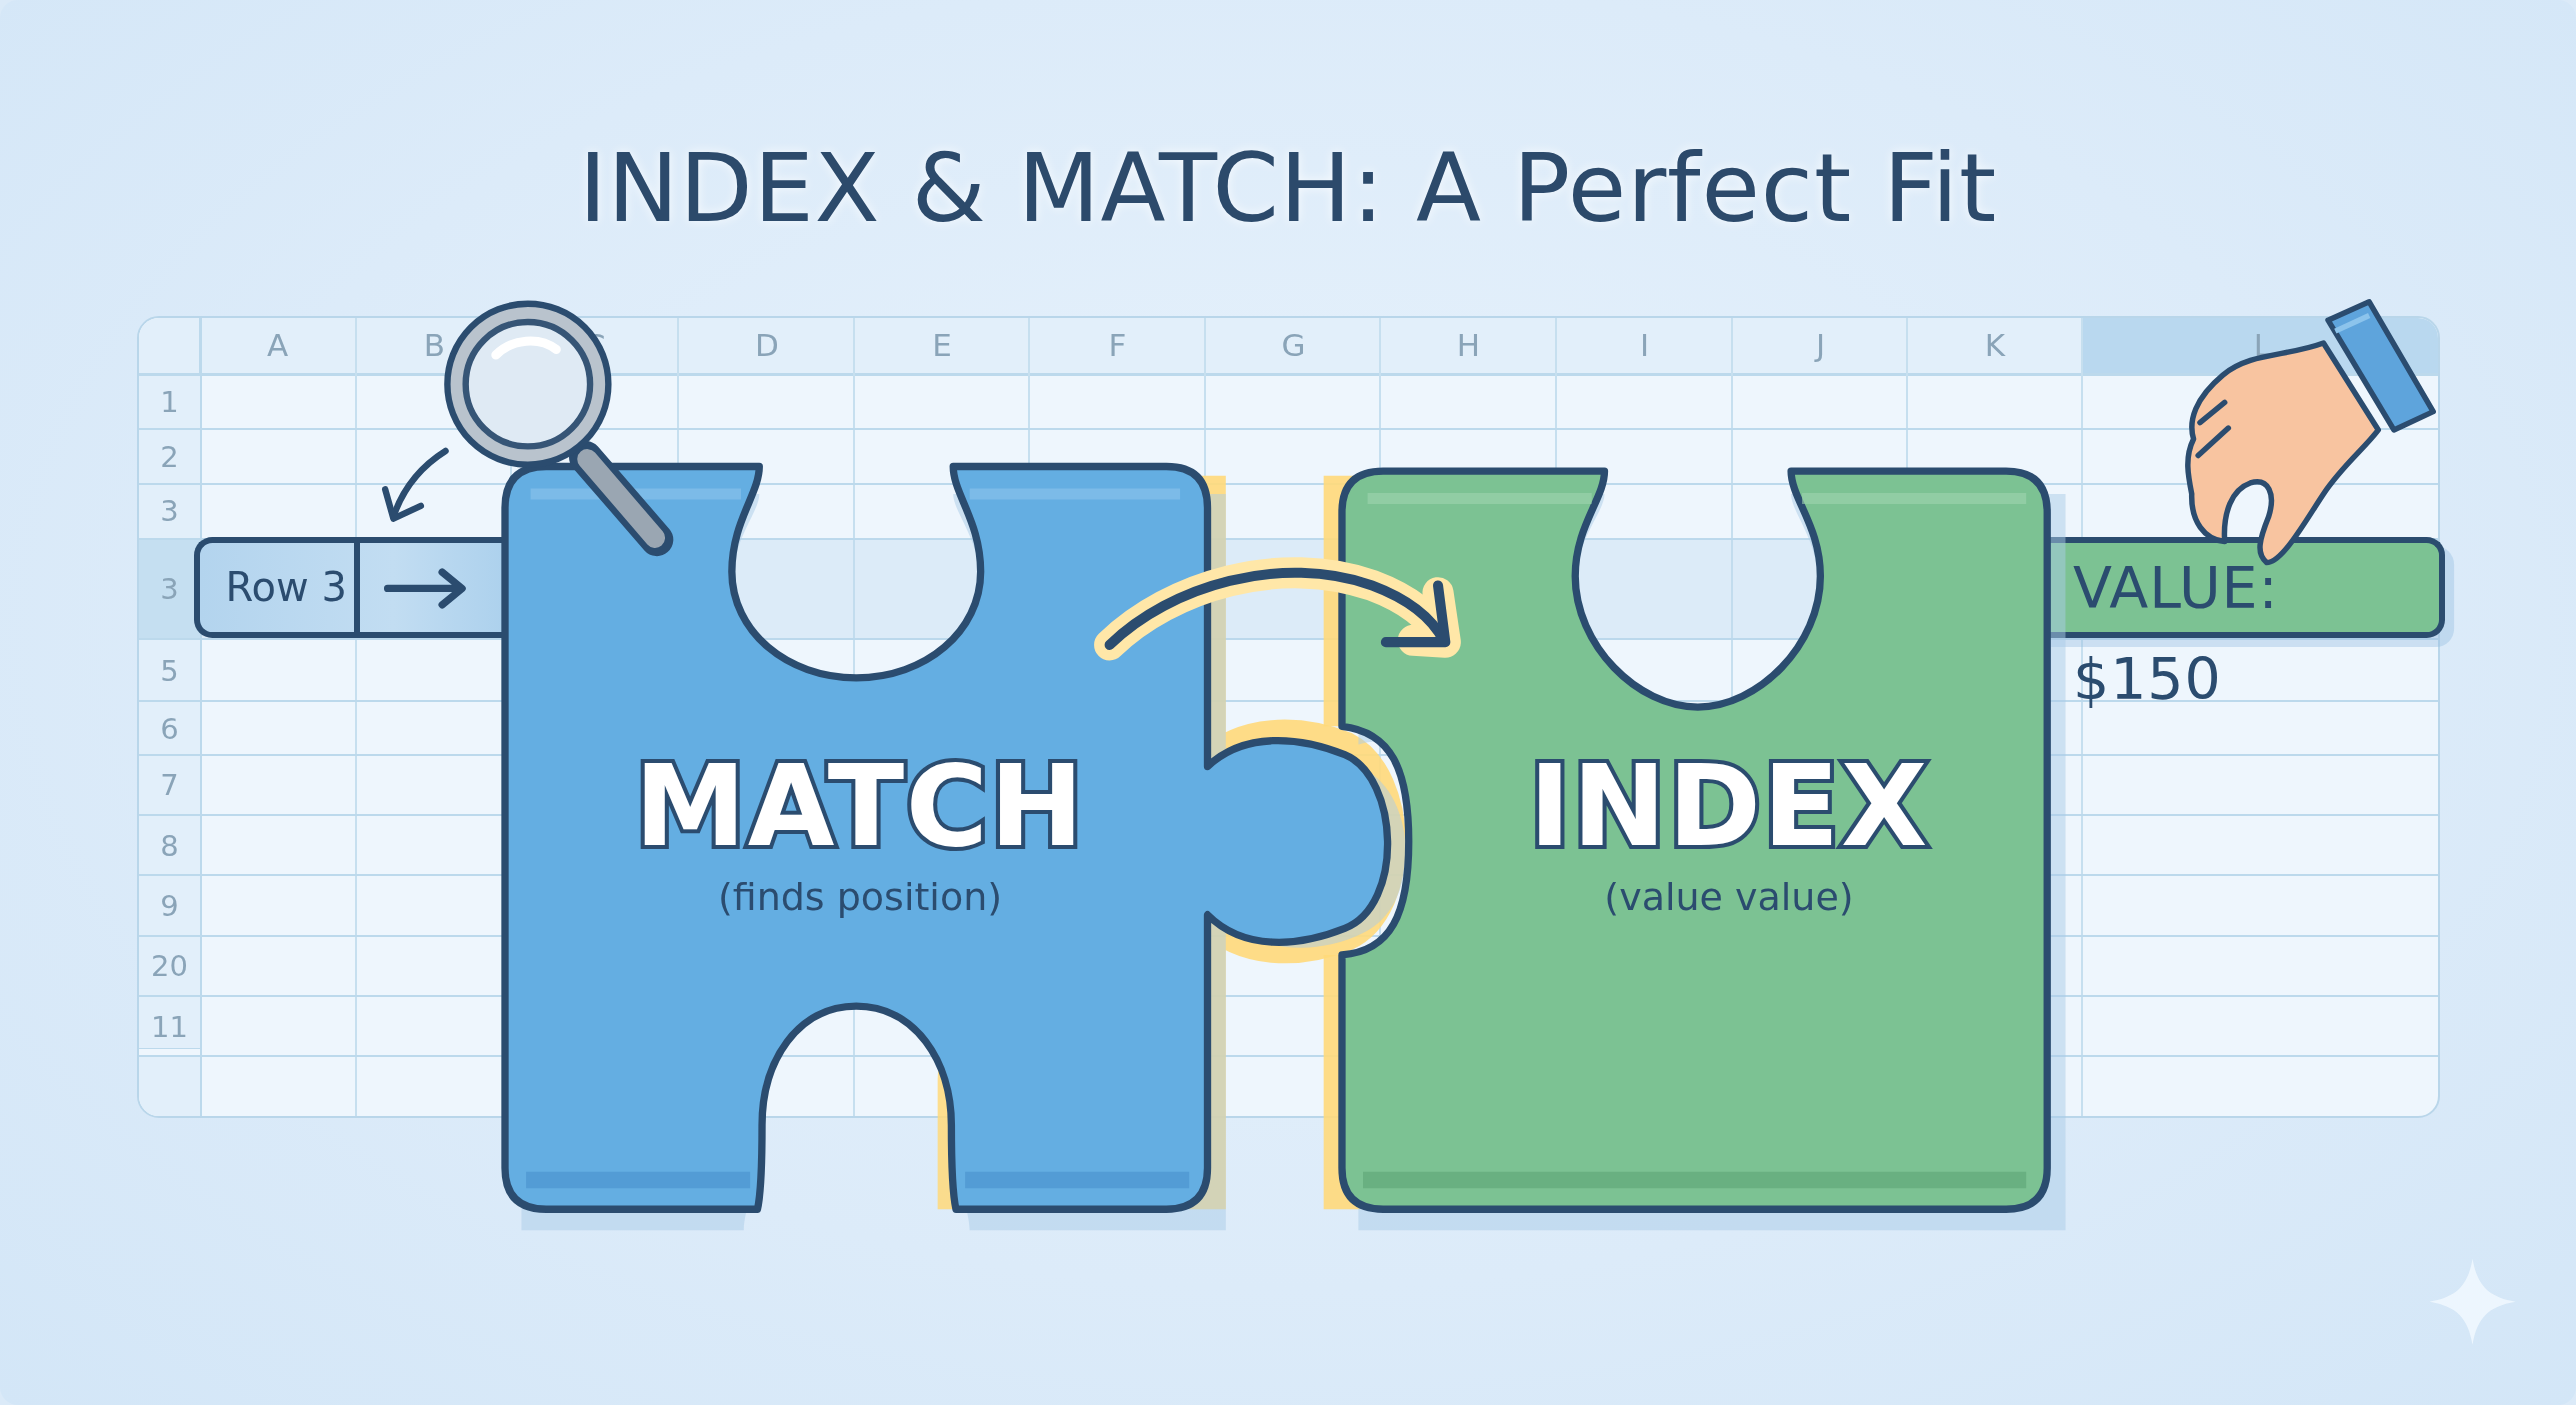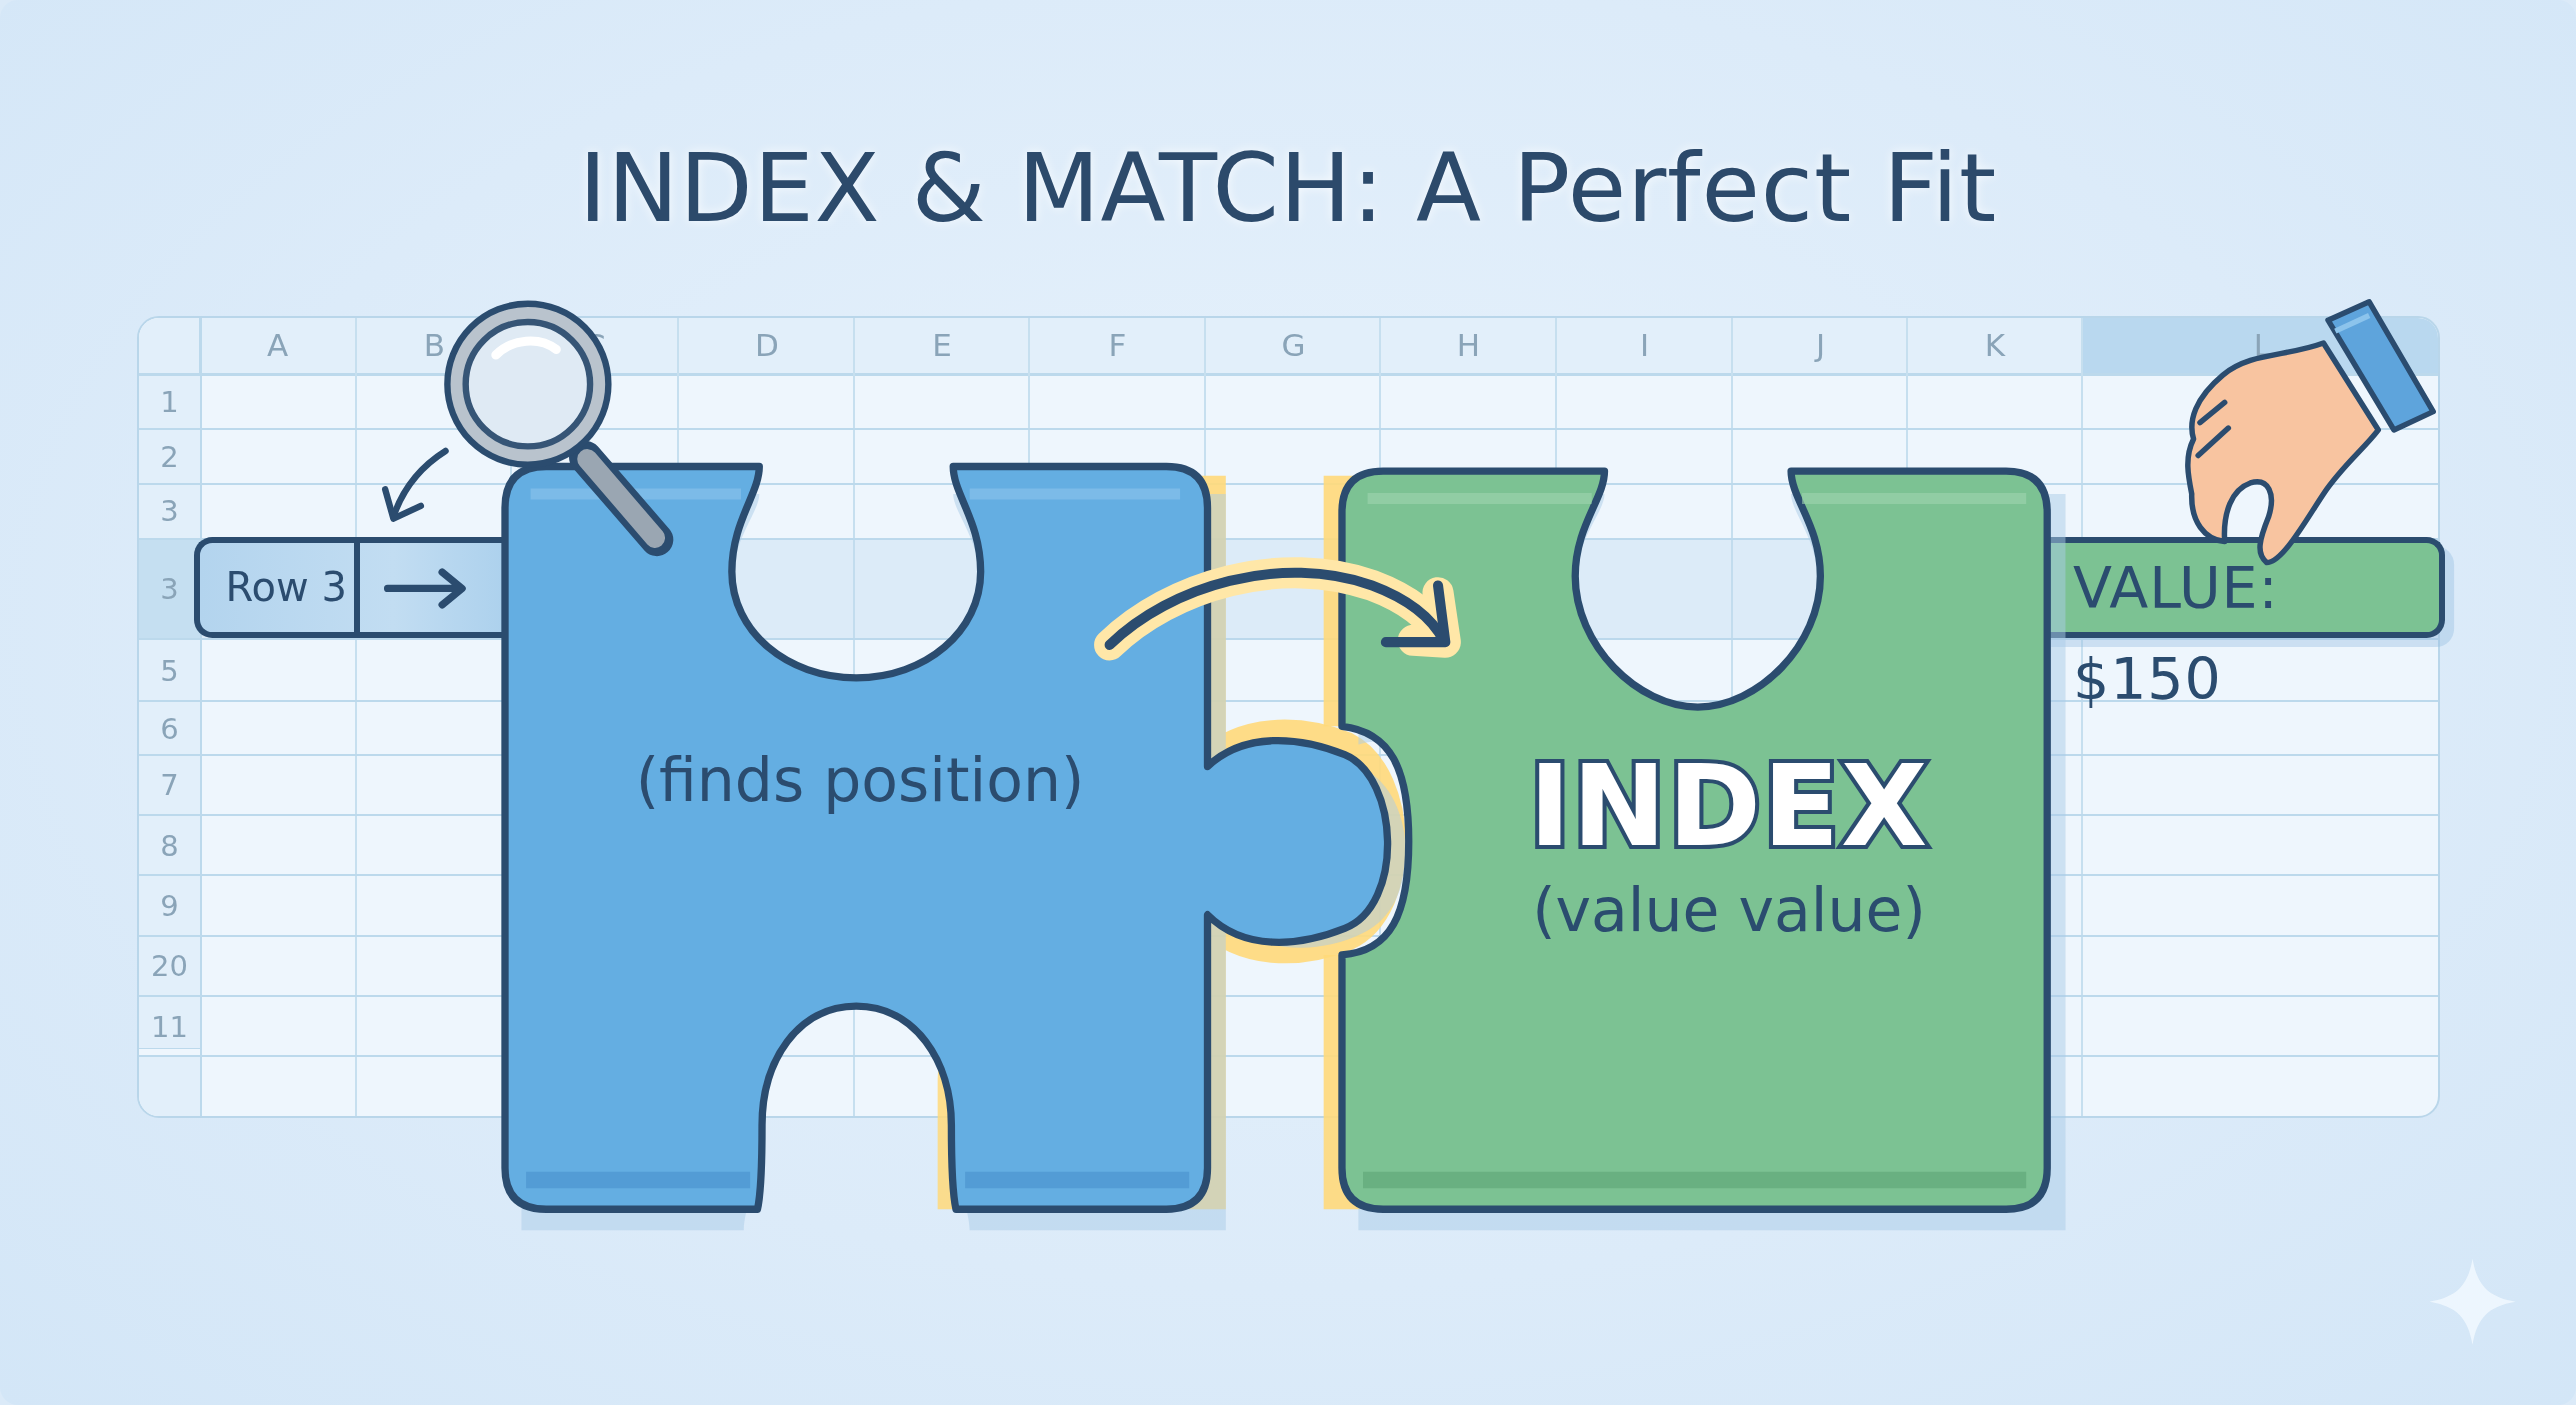--- a/index.html
+++ b/index.html
@@ -30,21 +30,21 @@
     font-family:"DejaVu Sans", sans-serif; }
   .rowbar .divider { position:absolute; left:154px; top:0; bottom:0; width:5.5px; background:#2b4c6f; }
   .valbar { position:absolute; left:2042px; top:537px; width:403px; height:101px; box-sizing:border-box;
     border:6.4px solid #2b4c6f; border-left:none; border-radius:0 18.3px 18.3px 0; background:#7cc293;
     box-shadow: 9.1px 9.1px 0 rgba(150,190,225,0.4); }
   .valbar .lbl { position:absolute; left:31px; top:0; line-height:91px; font-size:57px; color:#2b4c6f;
     font-family:"DejaVu Sans", sans-serif; letter-spacing:0.9px; }
   .piece-label { position:absolute; text-align:center; font-family:"DejaVu Sans", sans-serif; }
   .big { font-size:112px; font-weight:bold; color:#ffffff; letter-spacing:1.8px;
     -webkit-text-stroke: 8.2px #2b4c6f; paint-order: stroke fill; }
-  .sub { font-size:60px; color:#2b4c6f; }
+  .sub { font-size:38px; color:#2b4c6f; }
   svg { position:absolute; left:0; top:0; }
 </style>
 </head>
 <body>
 
 <div id="canvas">
 
   <div class="title">INDEX &amp; MATCH: A Perfect Fit</div>
 
   <div class="grid">
@@ -169,20 +169,21 @@
                C2430 560 2440 535 2460 528 C2480 522 2488 540 2480 565 C2470 590 2466 605 2478 615 C2495 615 2520 570 2540 540 C2560 510 2585 490 2600 470 Z" fill="#f8c4a0" stroke="#2b4c6f" stroke-width="6" stroke-linejoin="round"></path>
       <path d="M2432 440 L2405 462 M2436 468 L2403 498" stroke="#2b4c6f" stroke-width="6" stroke-linecap="round"></path>
       <path d="M2545 350 L2590 330 L2660 450 L2617 470 Z" fill="#5ea4dc" stroke="#2b4c6f" stroke-width="6" stroke-linejoin="round"></path>
       <path d="M2553 362 L2590 345" stroke="#8cc4ec" stroke-width="6"></path>
     </g>
 
     <path d="M2703 1376 C2708 1405 2720 1418 2750 1423 C2720 1428 2708 1441 2703 1470 C2698 1441 2686 1428 2656 1423 C2686 1418 2698 1405 2703 1376 Z" fill="#f0f7fe" opacity="0.9"></path>
   </svg>
 
   <div class="piece-label" style="left:549px;top:741px;width:622px;">
+    <div class="big">MATCH</div>
     <div class="sub" style="margin-top:3.7px;">(finds position)</div>
   </div>
   <div class="piece-label" style="left:1427px;top:741px;width:604px;">
     <div class="big">INDEX</div>
     <div class="sub" style="margin-top:3.7px;">(value value)</div>
   </div>
 
 </div>
 
 

